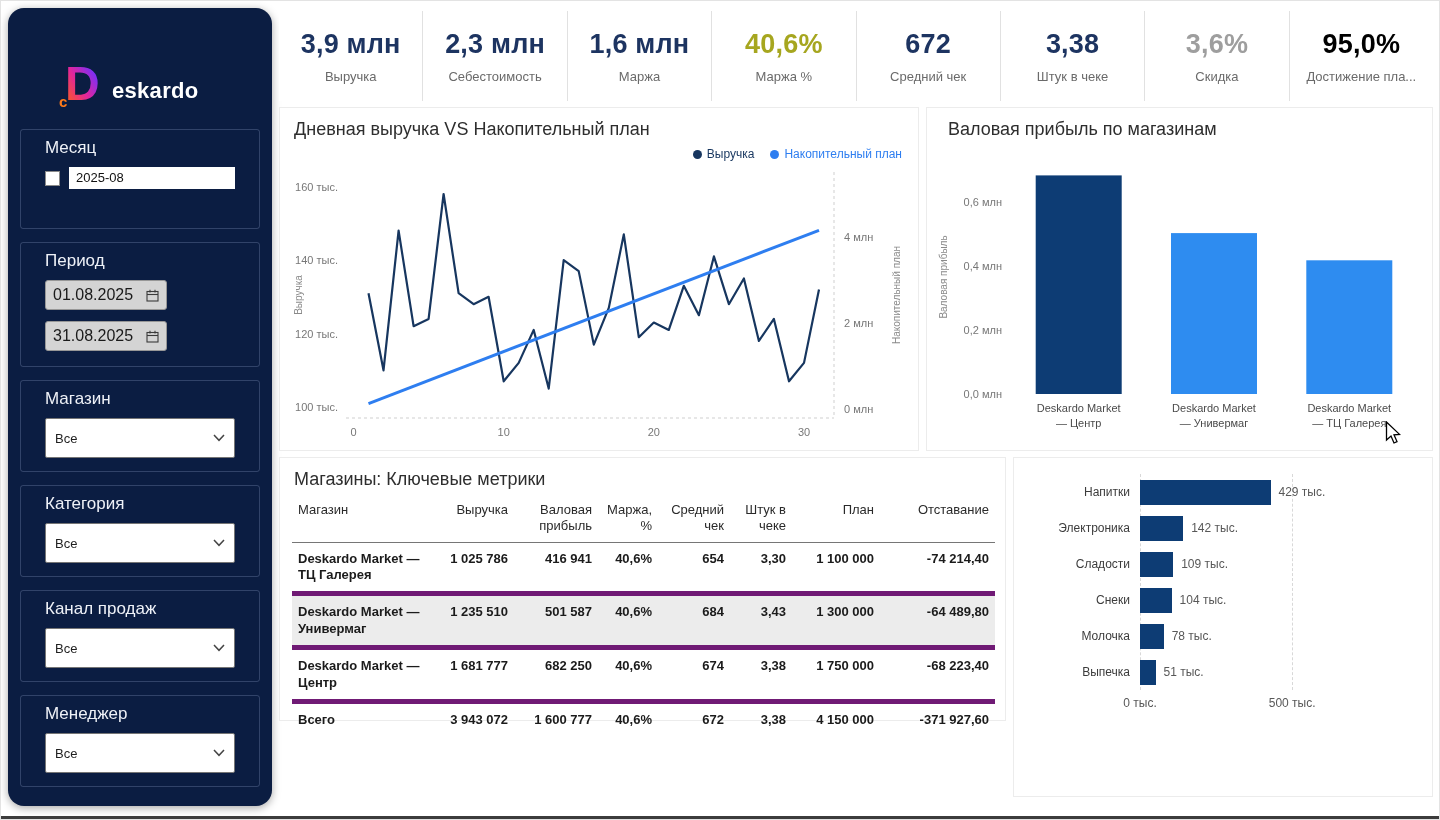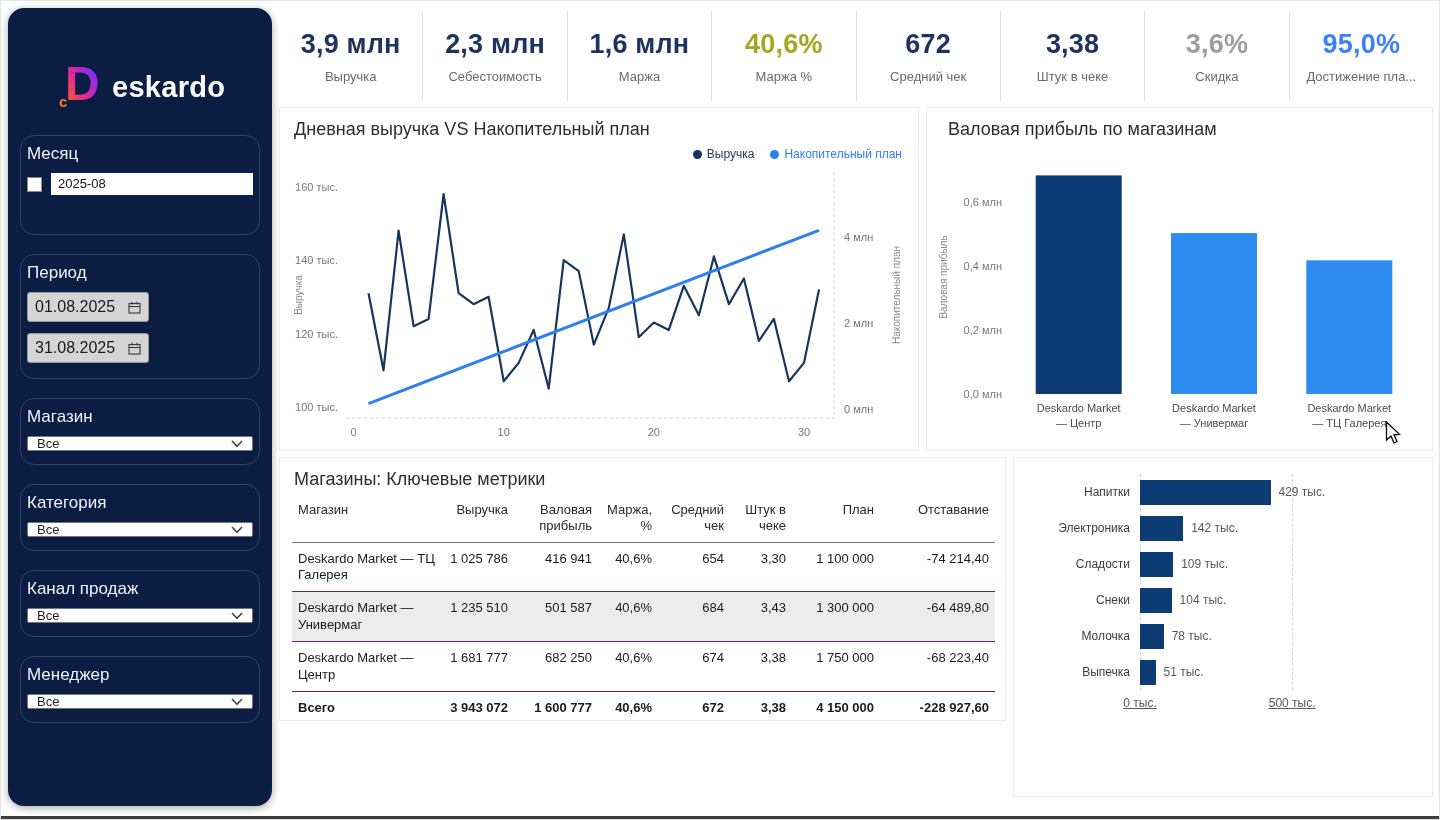--- a/index.html
+++ b/index.html
@@ -3,29 +3,29 @@
 <meta charset="utf-8">
 <style>
   * { margin:0; padding:0; box-sizing:border-box; }
   html,body { width:1440px; height:820px; font-family:"Liberation Sans", sans-serif; background:#ffffff; }
   .page { position:relative; width:1440px; height:820px; background:#fff; overflow:hidden; border:1px solid #e3e3e3; }
   .page::after { content:''; position:absolute; left:0; right:0; bottom:0; height:3px; background:#3c3c3c; }
 
   
   .sidebar { position:absolute; left:7px; top:7px; width:264px; height:798px; background:#0b1d42; border-radius:16px; color:#fff; box-shadow:0 2px 8px rgba(0,0,0,0.35); }
   .brand { display:flex; align-items:flex-end; padding:34px 0 0 50px; height:108px; }
-  .brand-text { color:#ffffff; font-size:29px; font-weight:bold; letter-spacing:0.3px; padding-bottom:12px; margin-left:-4px; }
-  .fgroup { margin:19px 12px 0; border:1px solid rgba(150,170,210,0.28); border-radius:14px; padding:8px 6px 13px; }
+  .brand-text { color:#ffffff; font-size:22px; font-weight:bold; letter-spacing:0.3px; padding-bottom:12px; margin-left:-4px; }
+  .fgroup { margin:13px 12px 0; border:1px solid rgba(150,170,210,0.28); border-radius:3px; padding:8px 24px 13px; }
   .flabel { font-size:17px; color:#eef1f7; margin-bottom:9px; font-weight:400; }
   .month-row { display:flex; align-items:center; gap:9px; margin-bottom:26px; }
   .checkbox { width:15px; height:15px; background:#fff; border:1px solid #8a8a8a; flex:none; cursor:pointer; }
   .month-input { flex:1; background:#fff; color:#111; font-size:13px; padding:3px 7px; height:22px; line-height:16px; }
   .date-btn { display:flex; align-items:center; justify-content:space-between; width:122px; background:#d4d4d4; border:1px solid #979797; border-radius:3px; padding:5px 7px; color:#1a1a1a; font-size:16px; margin-bottom:11px; cursor:pointer; }
   .date-btn:last-child { margin-bottom:2px; }
-  .dropdown { display:flex; align-items:center; justify-content:space-between; background:#fff; border:1px solid #757575; border-radius:2px; padding:5px 9px; color:#1f1f1f; font-size:13px; height:15px; cursor:pointer; }
+  .dropdown { display:flex; align-items:center; justify-content:space-between; background:#fff; border:1px solid #757575; border-radius:2px; padding:5px 9px; color:#1f1f1f; font-size:13px; height:40px; cursor:pointer; }
 
   
   .kpi-strip { position:absolute; left:278px; top:10px; width:1154px; height:90px; display:flex; }
   .kpi-card { flex:1; display:flex; flex-direction:column; align-items:center; justify-content:center; gap:9px; border-left:1px solid #e1e1e1; background:#fff; }
   .kpi-card:first-child { border-left:none; }
   .kpi-value { font-size:27px; font-weight:600; letter-spacing:0.2px; }
   .kpi-label { font-size:13px; color:#6a6a6a; white-space:nowrap; }
 
   
   .panel { position:absolute; background:#fff; border:1px solid #ececec; }
@@ -44,35 +44,35 @@
   svg text { font-family:"Liberation Sans", sans-serif; }
   .tick { font-size:11px; fill:#777777; }
   .axis-title { font-size:10px; fill:#8a8a8a; }
   .cat-lab { font-size:11px; fill:#4a4a4a; }
   .dash { stroke:#cfcfcf; stroke-width:1; stroke-dasharray:3 3; }
 
   
   .metrics-table { width:703px; margin:10px 12px 0; border-collapse:collapse; font-size:13px; color:#1b1b1b; table-layout:fixed; }
   .metrics-table th { font-weight:400; text-align:right; vertical-align:top; padding:2px 6px 7px; border-bottom:1px solid #767676; color:#2a2a2a; line-height:1.25; }
   .metrics-table th:first-child { text-align:left; }
-  .metrics-table td { text-align:right; padding:8px 6px 7px; vertical-align:top; border-bottom:1px solid #701a75; line-height:1.3; }
+  .metrics-table td { text-align:right; padding:8px 6px 7px; vertical-align:top; border-bottom:5px solid #701a75; line-height:1.3;font-weight:bold; }
   .metrics-table td:first-child { text-align:left; }
   tr.shaded { background:#ececec; }
   tr.total td { font-weight:bold; border-top:1px solid #404040; border-bottom:none; }
 
   
   .cat-chart { position:relative; margin:16px 10px 0 14px; }
   .cat-rows { position:relative; }
   .cat-grid { position:absolute; top:0; bottom:0; width:0; border-left:1px dashed #d8d8d8; z-index:0; }
   .cat-row { position:relative; display:flex; align-items:center; height:36px; z-index:1; }
   .cat-label { width:112px; text-align:right; padding-right:10px; font-size:12px; color:#3c3c3c; flex:none; white-space:nowrap; }
   .cat-bar { height:25px; background:#0d3c74; flex:none; cursor:pointer; }
   .cat-value { font-size:12px; color:#585858; margin-left:8px; white-space:nowrap; }
   .cat-axis { position:relative; height:22px; margin-top:6px; font-size:12px; color:#585858; }
-  .cat-axis span { position:absolute; transform:translateX(-50%);text-decoration:underline; }
+  .cat-axis span { position:absolute; transform:translateX(-50%); }
 
   .cursor { position:absolute; left:1384px; top:420px; z-index:10; }
 </style>
 </head>
 <body>
 
 <div class="page">
 
   <aside class="sidebar">
     <div class="brand">
@@ -185,21 +185,21 @@
       </div>
       <div class="kpi-card">
         <div class="kpi-value" style="color: rgb(29, 52, 97);">3,38</div>
         <div class="kpi-label">Штук в чеке</div>
       </div>
       <div class="kpi-card">
         <div class="kpi-value" style="color: rgb(158, 158, 158);">3,6%</div>
         <div class="kpi-label">Скидка</div>
       </div>
       <div class="kpi-card">
-        <div class="kpi-value" style="color: #3b82f6;">95,0%</div>
+        <div class="kpi-value" style="color: #000000;">95,0%</div>
         <div class="kpi-label">Достижение пла...</div>
       </div>
     </div>
 
   <section class="panel" id="line-panel">
     <div class="panel-title">Дневная выручка VS Накопительный план</div>
     <div class="legend">
       <div class="legend-item">
         <span class="legend-dot" id="dot0" style="background: rgb(23, 54, 95);"></span>
         <span id="leg0" style="color: rgb(23, 54, 95);">Выручка</span>
@@ -307,21 +307,21 @@
             <td>-68 223,40</td>
           </tr>
           <tr class="total">
             <td>Всего</td>
             <td>3 943 072</td>
             <td>1 600 777</td>
             <td>40,6%</td>
             <td>672</td>
             <td>3,38</td>
             <td>4 150 000</td>
-            <td>-228 927,60</td>
+            <td>-371 927,60</td>
           </tr>
         </tbody>
     </table>
   </section>
 
   <section class="panel" id="cat-panel">
     <div class="cat-chart" id="cat-chart">
         <div class="cat-rows">
           <div class="cat-grid" style="left: 112px;"></div>
           <div class="cat-grid" style="left: 264.113px;"></div>

